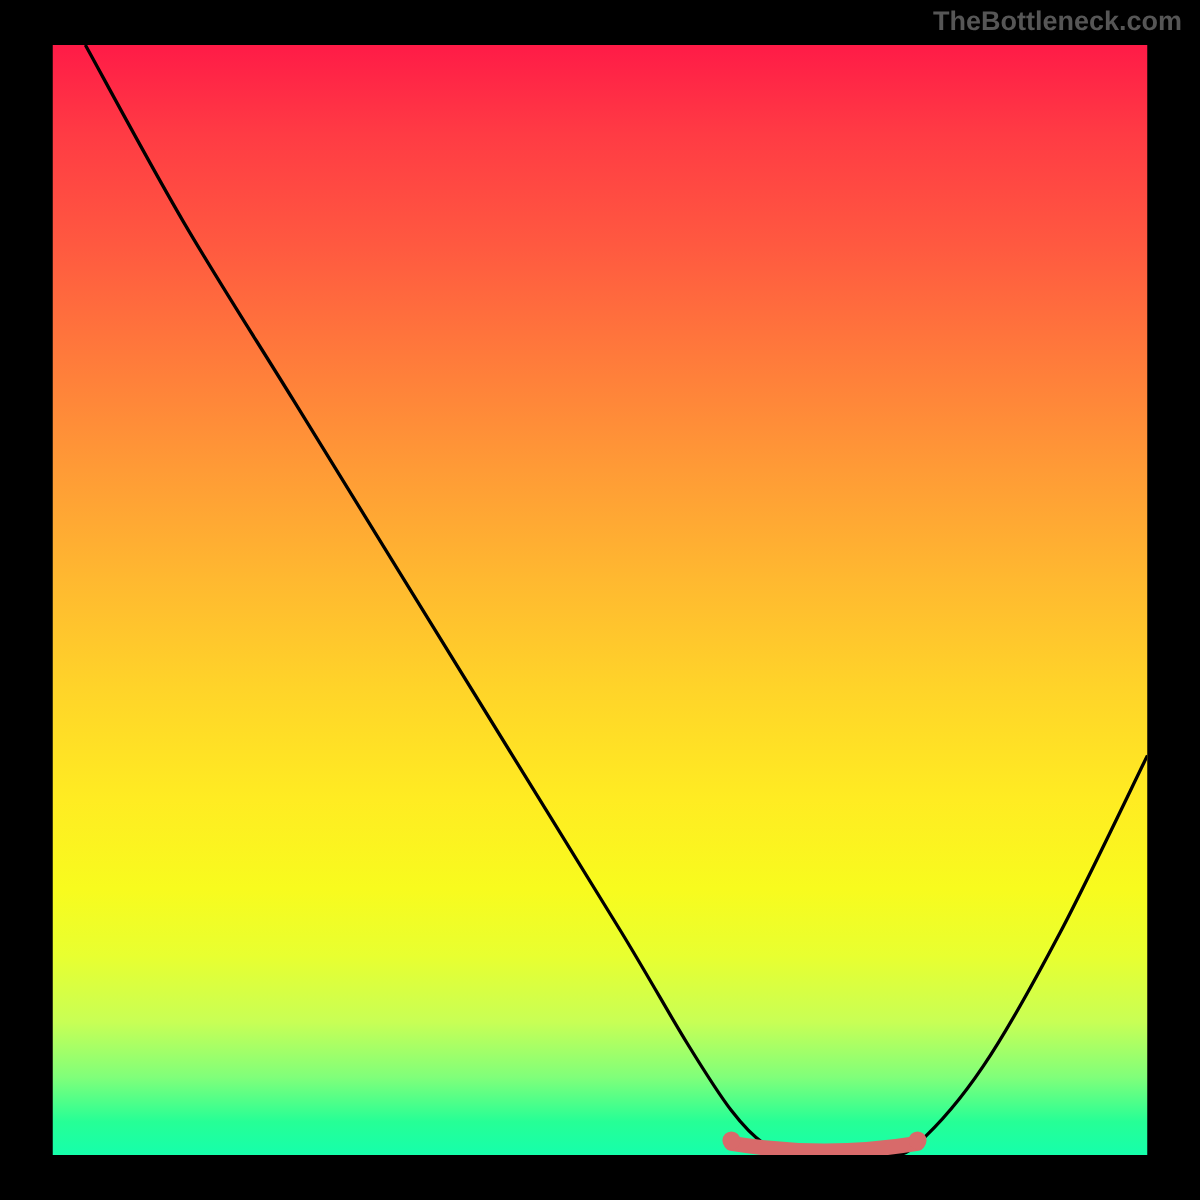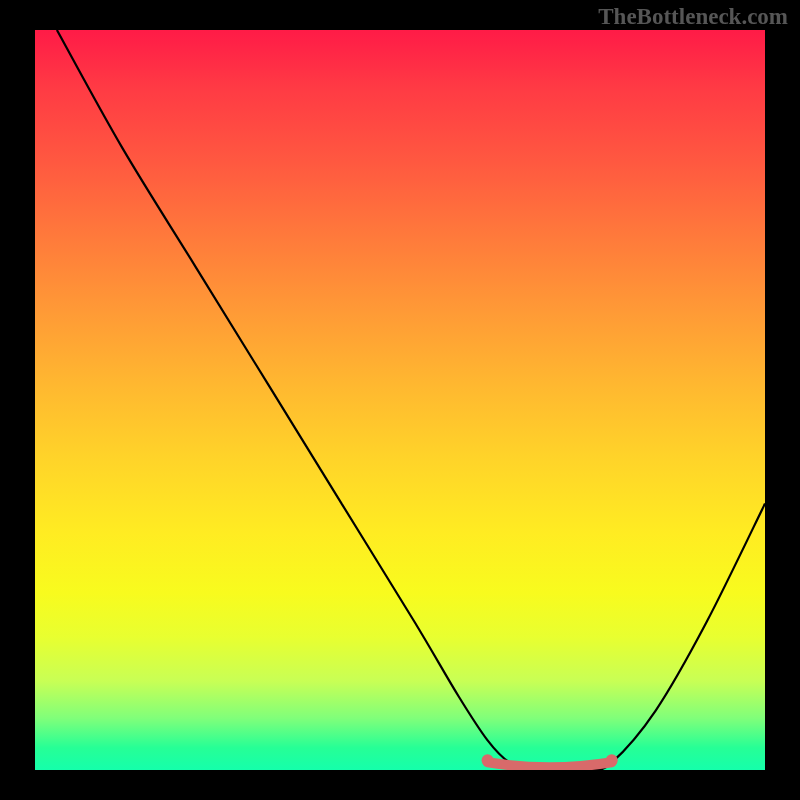--- a/index.html
+++ b/index.html
@@ -7,22 +7,22 @@
   .container {
     position: relative;
     width: 800px;
     height: 800px;
     background: #000;
   }
   .attribution {
     position: absolute;
     top: 4px;
     right: 12px;
-    font-family: Liberation Serif, serif;
-    font-size: 23px;
+    font-family: Liberation Sans, sans-serif;
+    font-size: 18px;
     font-weight: bold;
     color: #565656;
     z-index: 10;
   }
   .plot-area {
     position: absolute;
     left: 35px;
     top: 30px;
     width: 730px;
     height: 740px;

